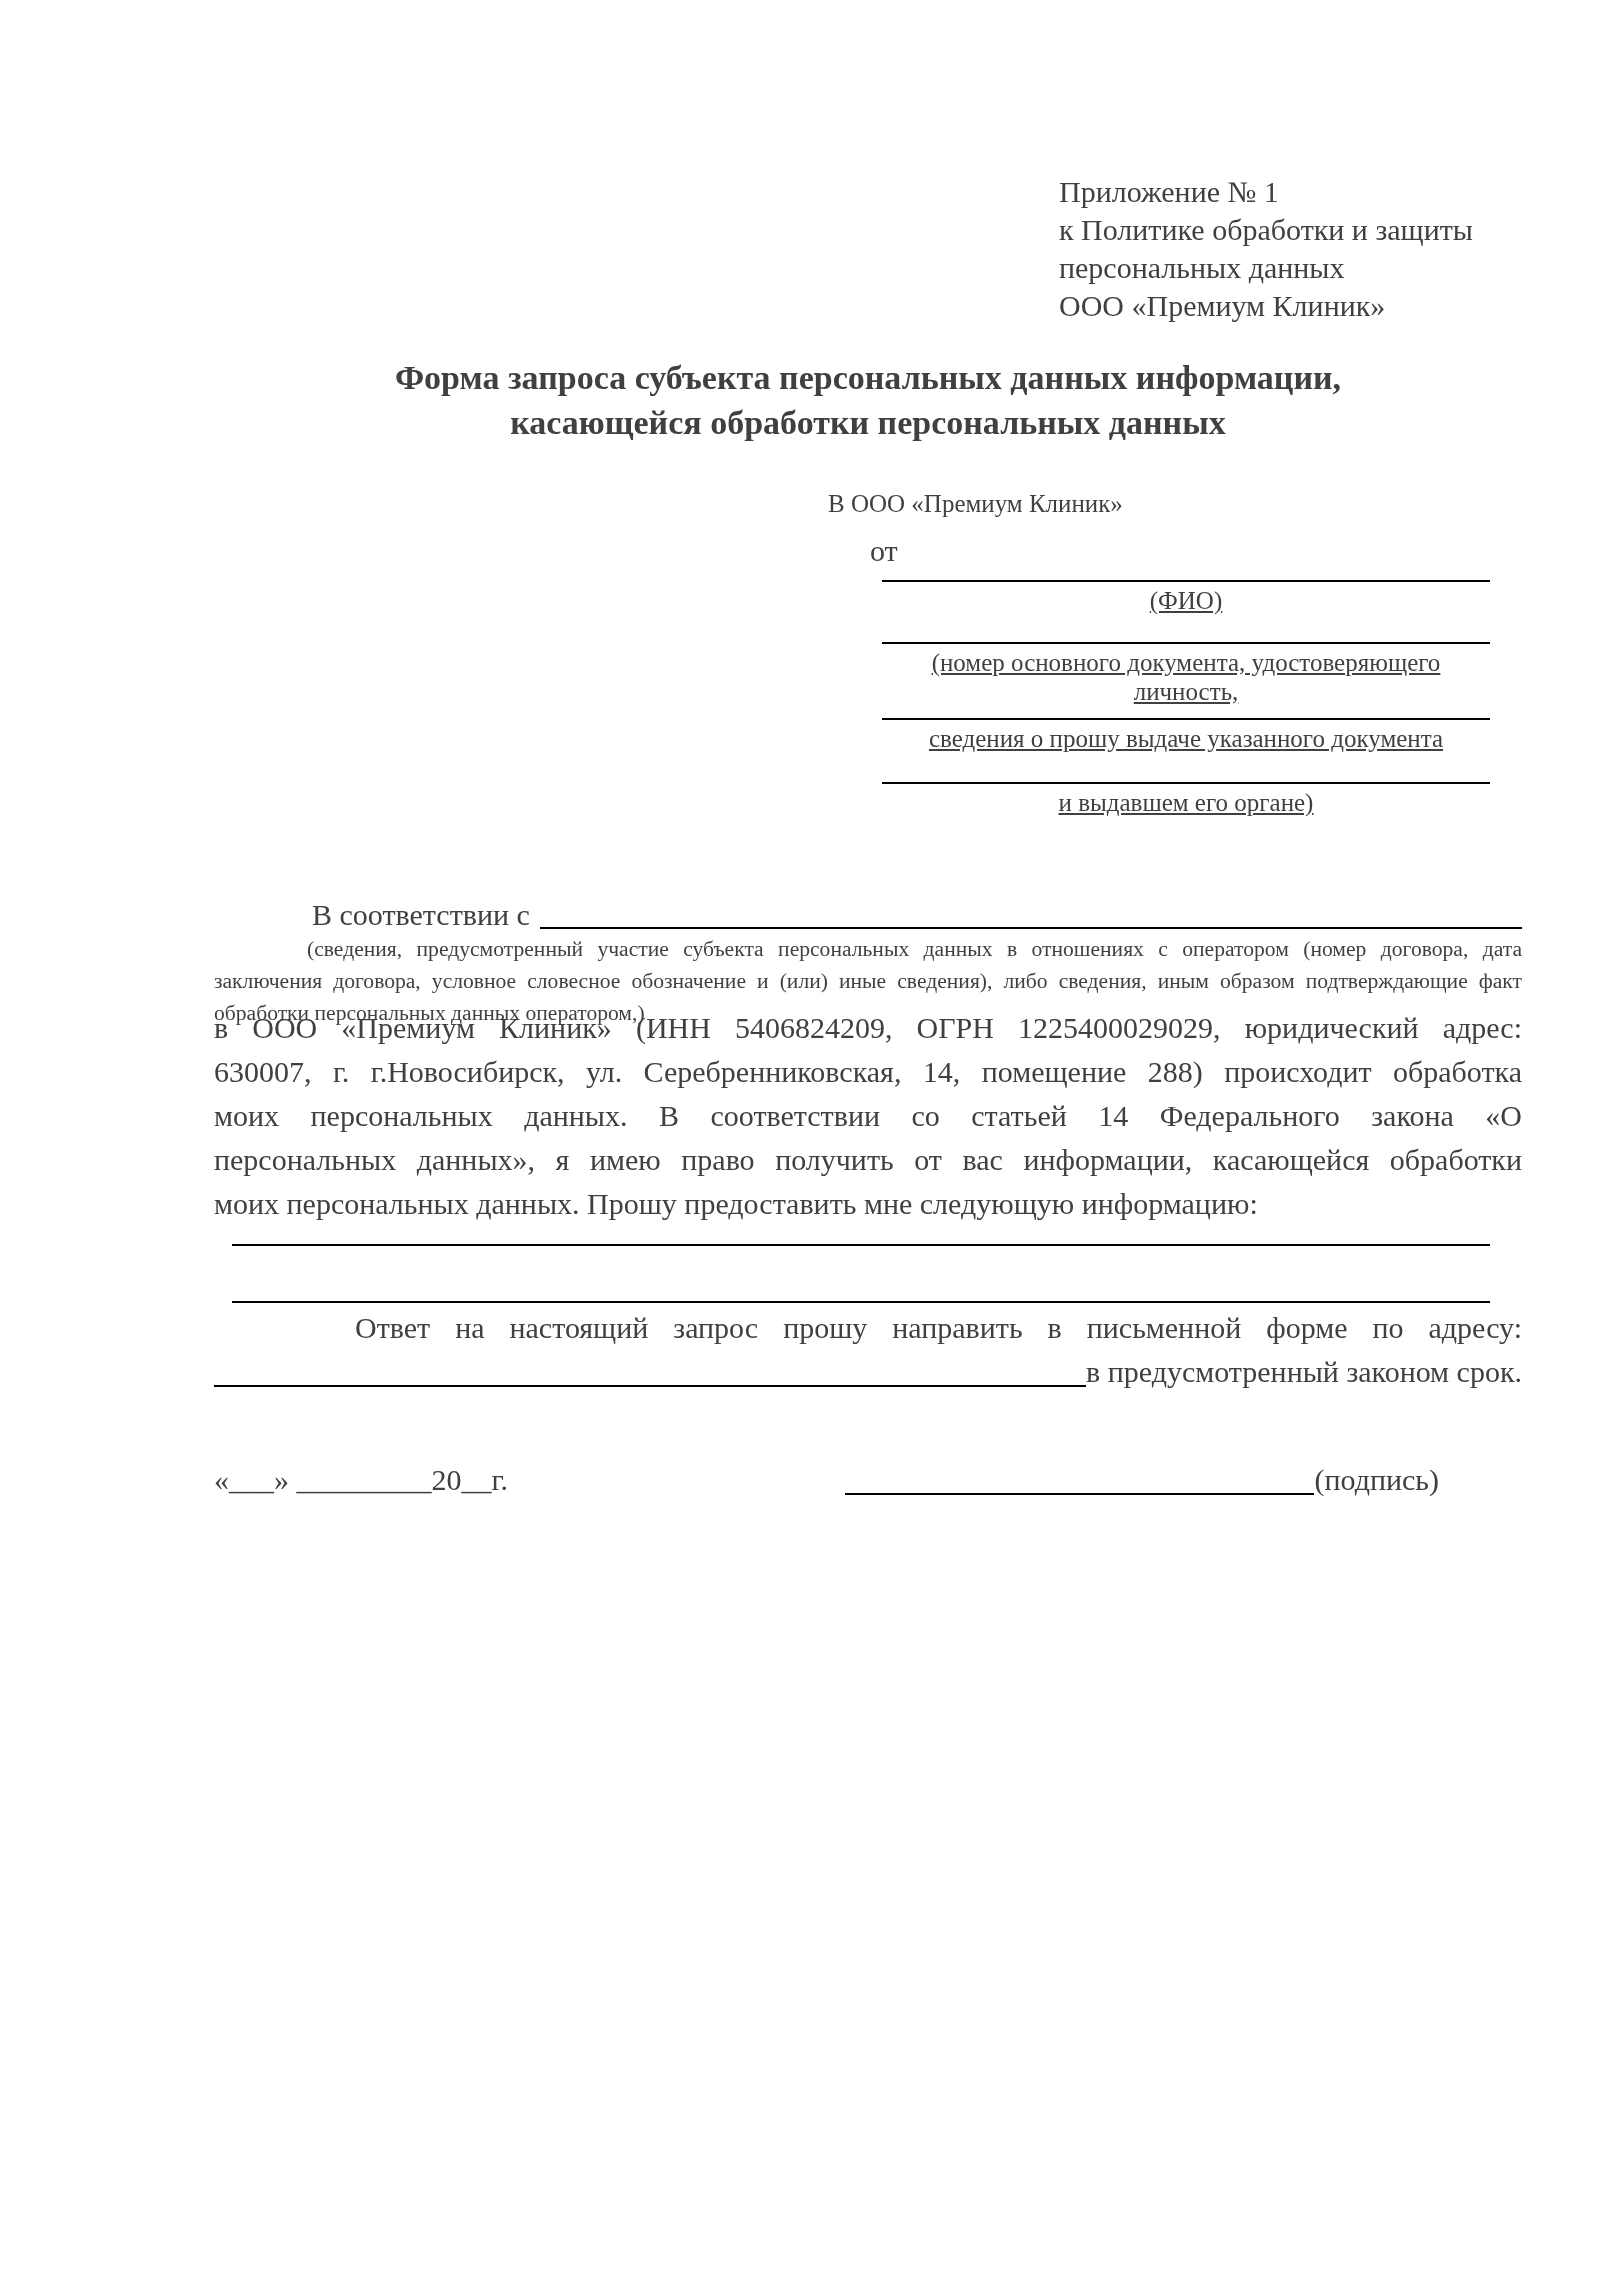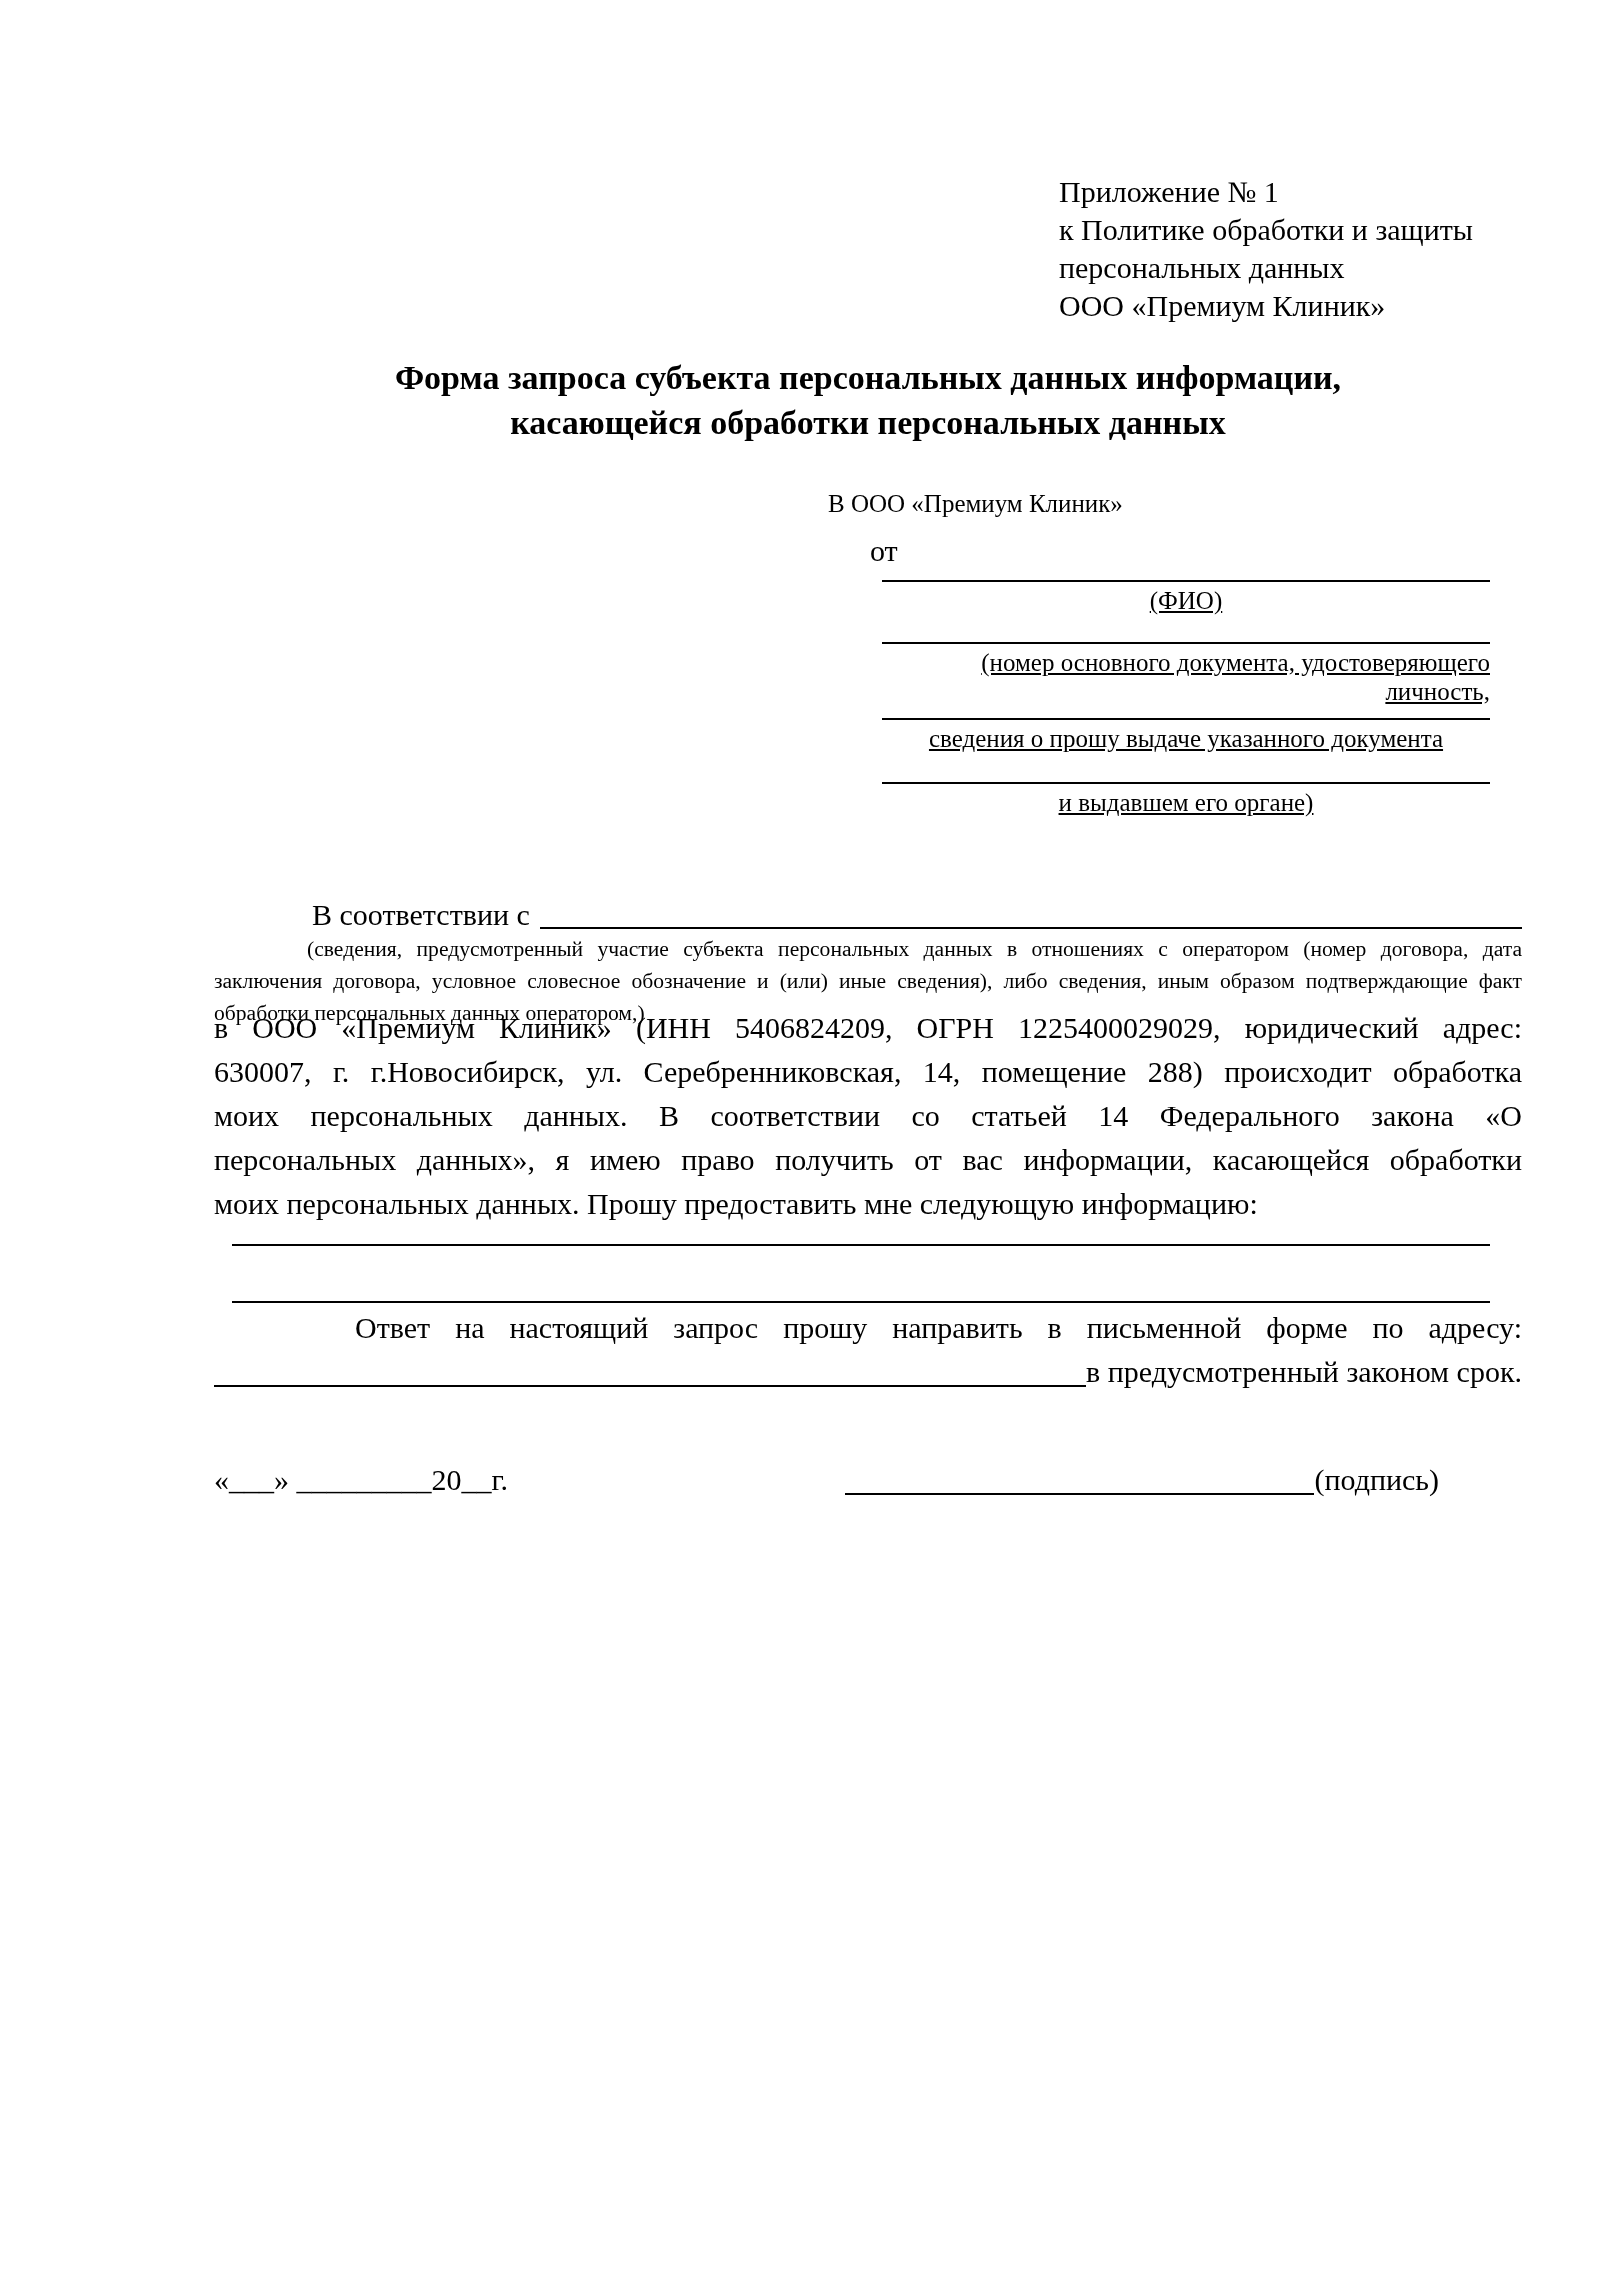--- a/index.html
+++ b/index.html
@@ -1,21 +1,21 @@
 <!DOCTYPE html>
 <html><head>
 <meta charset="utf-8">
 <style>
   html,body{margin:0;padding:0;background:#888;}
   .page{
     position:relative;
     width:1621px;height:2294px;
     background:#ffffff;
     font-family:"Liberation Serif","DejaVu Serif",serif;
-    color:#000000;
+    color:#404040;
     margin:0 auto;
     overflow:hidden;
   }
   .abs{position:absolute;}
   
   .appendix{left:1059px;top:173px;width:470px;font-size:30px;line-height:38px;}
   
   .doc-title{left:214px;top:355px;width:1308px;text-align:center;font-weight:bold;font-size:34px;line-height:45px;}
   
   .addr-to{left:828px;top:484px;font-size:25px;line-height:39px;}
@@ -68,21 +68,21 @@
     <div>касающейся обработки персональных данных</div>
   </div>
 
   <div class="abs addr-to">В ООО «Премиум Клиник»</div>
   <div class="abs addr-from">от</div>
 
   <div class="abs field-line" style="top:580px;"></div>
   <div class="abs field-caption" style="top:586px;">(ФИО)</div>
 
   <div class="abs field-line" style="top:642px;"></div>
-  <div class="abs field-caption" style="top:648px;text-align:right;">(номер основного документа, удостоверяющего личность,</div>
+  <div class="abs field-caption" style="top:648px;">(номер основного документа, удостоверяющего личность,</div>
 
   <div class="abs field-line" style="top:718px;"></div>
   <div class="abs field-caption" style="top:724px;">сведения о прошу выдаче указанного документа</div>
 
   <div class="abs field-line" style="top:782px;"></div>
   <div class="abs field-caption" style="top:788px;">и выдавшем его органе)</div>
 
 
   <div class="abs accordance">
     <span class="lead">В соответствии с</span>

